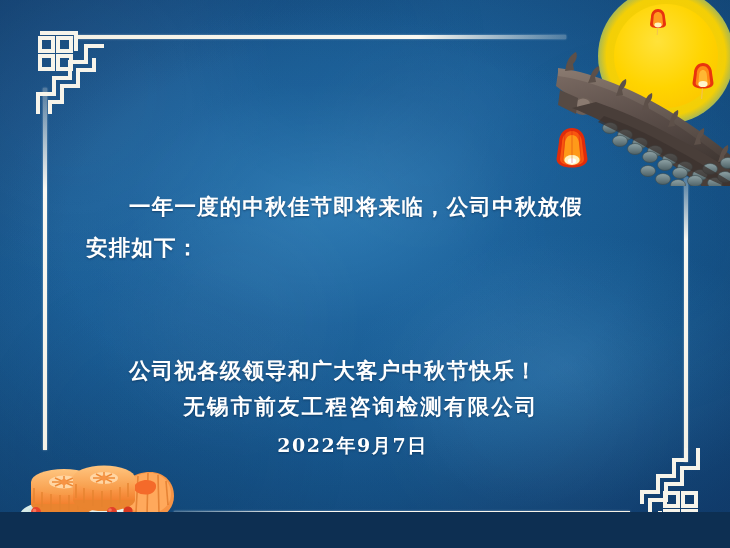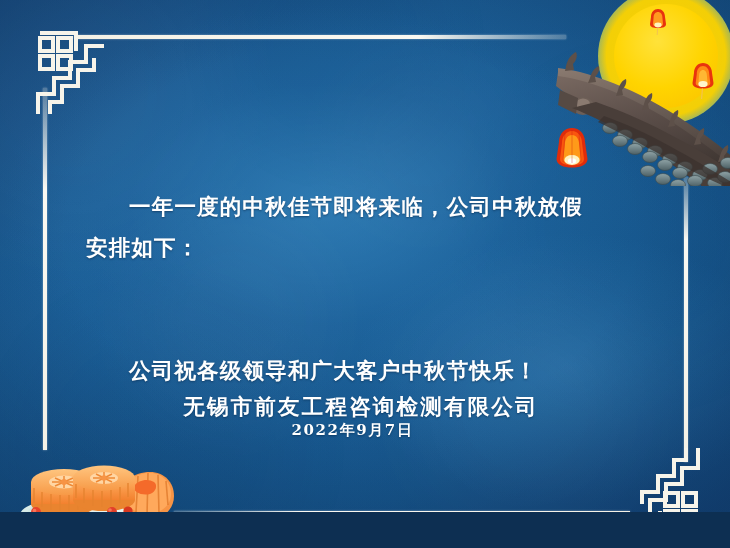--- a/index.html
+++ b/index.html
@@ -108,21 +108,21 @@
     position: absolute;
     left: 0; right: 0;
     top: 392px;
     text-align: center;
     color: #ffffff;
     font-weight: 700;
     font-family: "DejaVu Serif", "Liberation Serif", serif;
     text-shadow: 0 1px 2px rgba(8,44,82,0.65);
   }
   .sig-company { font-size: 21.5px; letter-spacing: 2.2px; padding-right: 8px; }
-  .sig-date    { font-size: 15px; letter-spacing: 1.6px; padding-right: 25px; }
+  .sig-date    { font-size: 19px; letter-spacing: 1.6px; margin-top: 12px; padding-right: 25px; }
 </style>
 </head>
 <body>
 
 <div id="poster">
 
   <div class="tex"></div>
   <div class="vig"></div>
 
   <div class="line line-top"></div>

